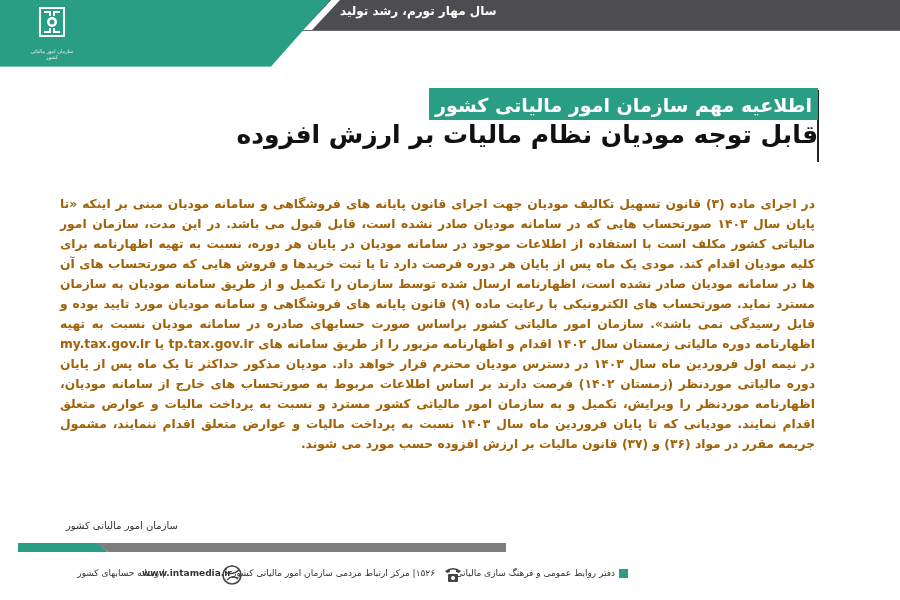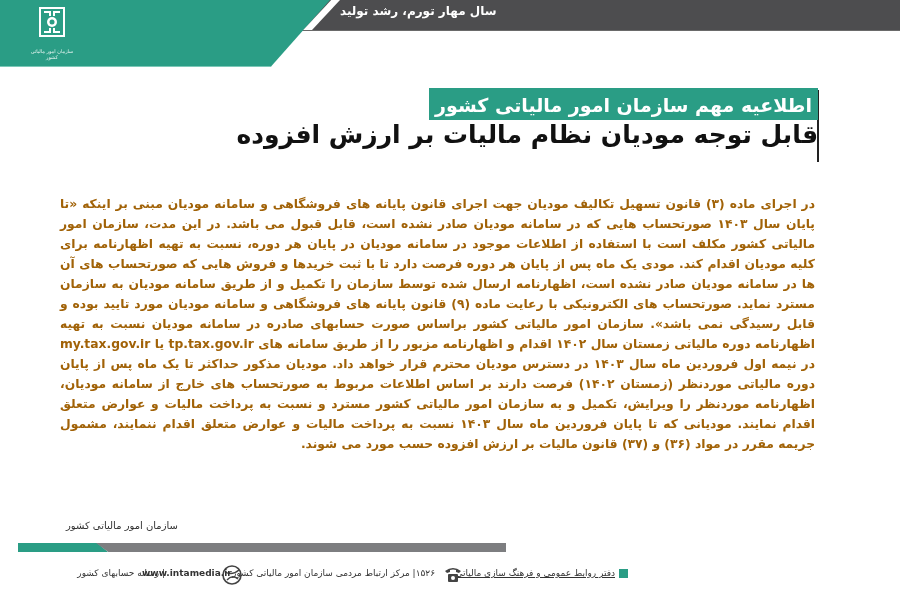--- a/index.html
+++ b/index.html
@@ -49,21 +49,21 @@
 <div class="body-text">
   <p>در اجرای ماده (۳) قانون تسهیل تکالیف مودیان جهت اجرای قانون پایانه های فروشگاهی و سامانه مودیان مبنی بر اینکه «تا پایان سال ۱۴۰۳ صورتحساب هایی که در سامانه مودیان صادر نشده است، قابل قبول می باشد. در این مدت، سازمان امور مالیاتی کشور مکلف است با استفاده از اطلاعات موجود در سامانه مودیان در پایان هر دوره، نسبت به تهیه اظهارنامه برای کلیه مودیان اقدام کند. مودی یک ماه پس از پایان هر دوره فرصت دارد تا با ثبت خریدها و فروش هایی که صورتحساب های آن ها در سامانه مودیان صادر نشده است، اظهارنامه ارسال شده توسط سازمان را تکمیل و از طریق سامانه مودیان به سازمان مسترد نماید. صورتحساب های الکترونیکی با رعایت ماده (۹) قانون پایانه های فروشگاهی و سامانه مودیان مورد تایید بوده و قابل رسیدگی نمی باشد». سازمان امور مالیاتی کشور براساس صورت حسابهای صادره در سامانه مودیان نسبت به تهیه اظهارنامه دوره مالیاتی زمستان سال ۱۴۰۲ اقدام و اظهارنامه مزبور را از طریق سامانه های tp.tax.gov.ir یا my.tax.gov.ir در نیمه اول فروردین ماه سال ۱۴۰۳ در دسترس مودیان محترم قرار خواهد داد. مودیان مذکور حداکثر تا یک ماه پس از پایان دوره مالیاتی موردنظر (زمستان ۱۴۰۲) فرصت دارند بر اساس اطلاعات مربوط به صورتحساب های خارج از سامانه مودیان، اظهارنامه موردنظر را ویرایش، تکمیل و به سازمان امور مالیاتی کشور مسترد و نسبت به پرداخت مالیات و عوارض متعلق اقدام نمایند. مودیانی که تا پایان فروردین ماه سال ۱۴۰۳ نسبت به پرداخت مالیات و عوارض متعلق اقدام ننمایند، مشمول جریمه مقرر در مواد (۳۶) و (۳۷) قانون مالیات بر ارزش افزوده حسب مورد می شوند.</p>
 </div>
 
 <div class="signature">سازمان امور مالیاتی کشور</div>
 
 <div class="foot-green"></div>
 <div class="foot-gray"></div>
 
 <div class="footer">
-  <div class="foot-item" style="right:272px;text-decoration:underline;">
+  <div class="foot-item" style="right:272px;">
     <span class="sq"></span><span>دفتر روابط عمومی و فرهنگ سازی مالیاتی</span>
   </div>
   <svg class="icon-box" style="left:443px;" width="20" height="20" viewBox="0 0 20 20">
     <path d="M2 7 Q10 1 18 7 L16 9 L13 8 L13 6 Q10 5 7 6 L7 8 L4 9 Z" fill="#444"></path>
     <rect x="5" y="10" width="10" height="8" rx="1" fill="#444"></rect>
     <circle cx="10" cy="14" r="2" fill="#fff"></circle>
   </svg>
   <div class="foot-item" style="right:465px;">۱۵۲۶| مرکز ارتباط مردمی سازمان امور مالیاتی کشور</div>
   <svg class="icon-box" style="left:221px;" width="22" height="22" viewBox="0 0 22 22">
     <circle cx="11" cy="11" r="9" fill="none" stroke="#444" stroke-width="1.6"></circle>

